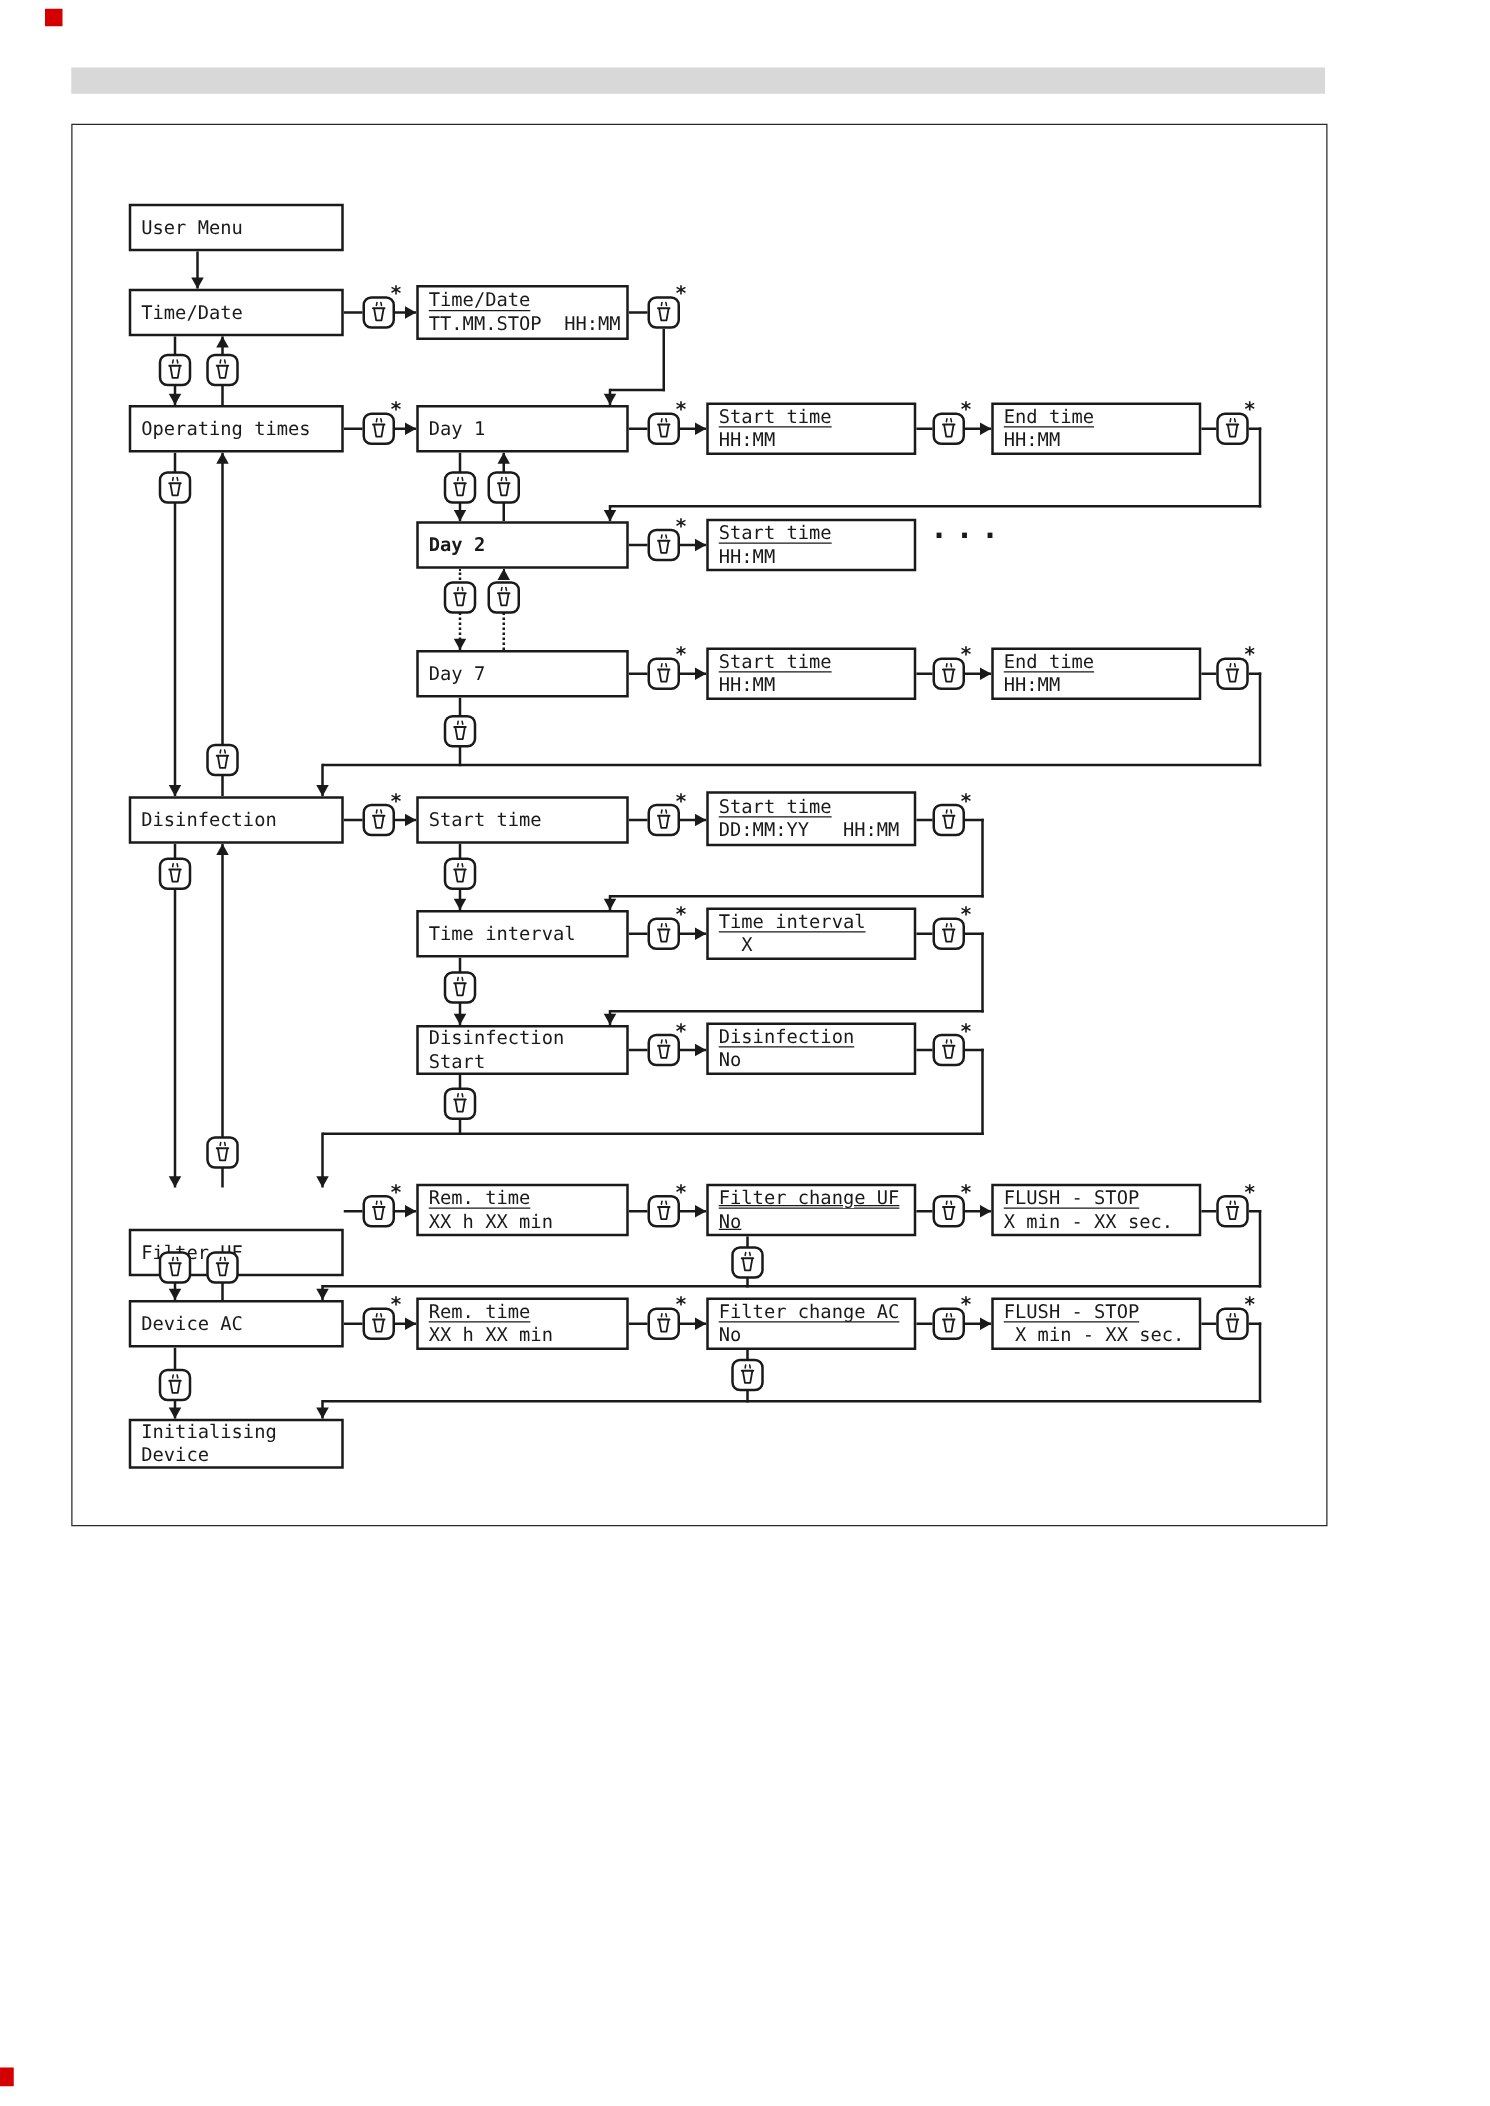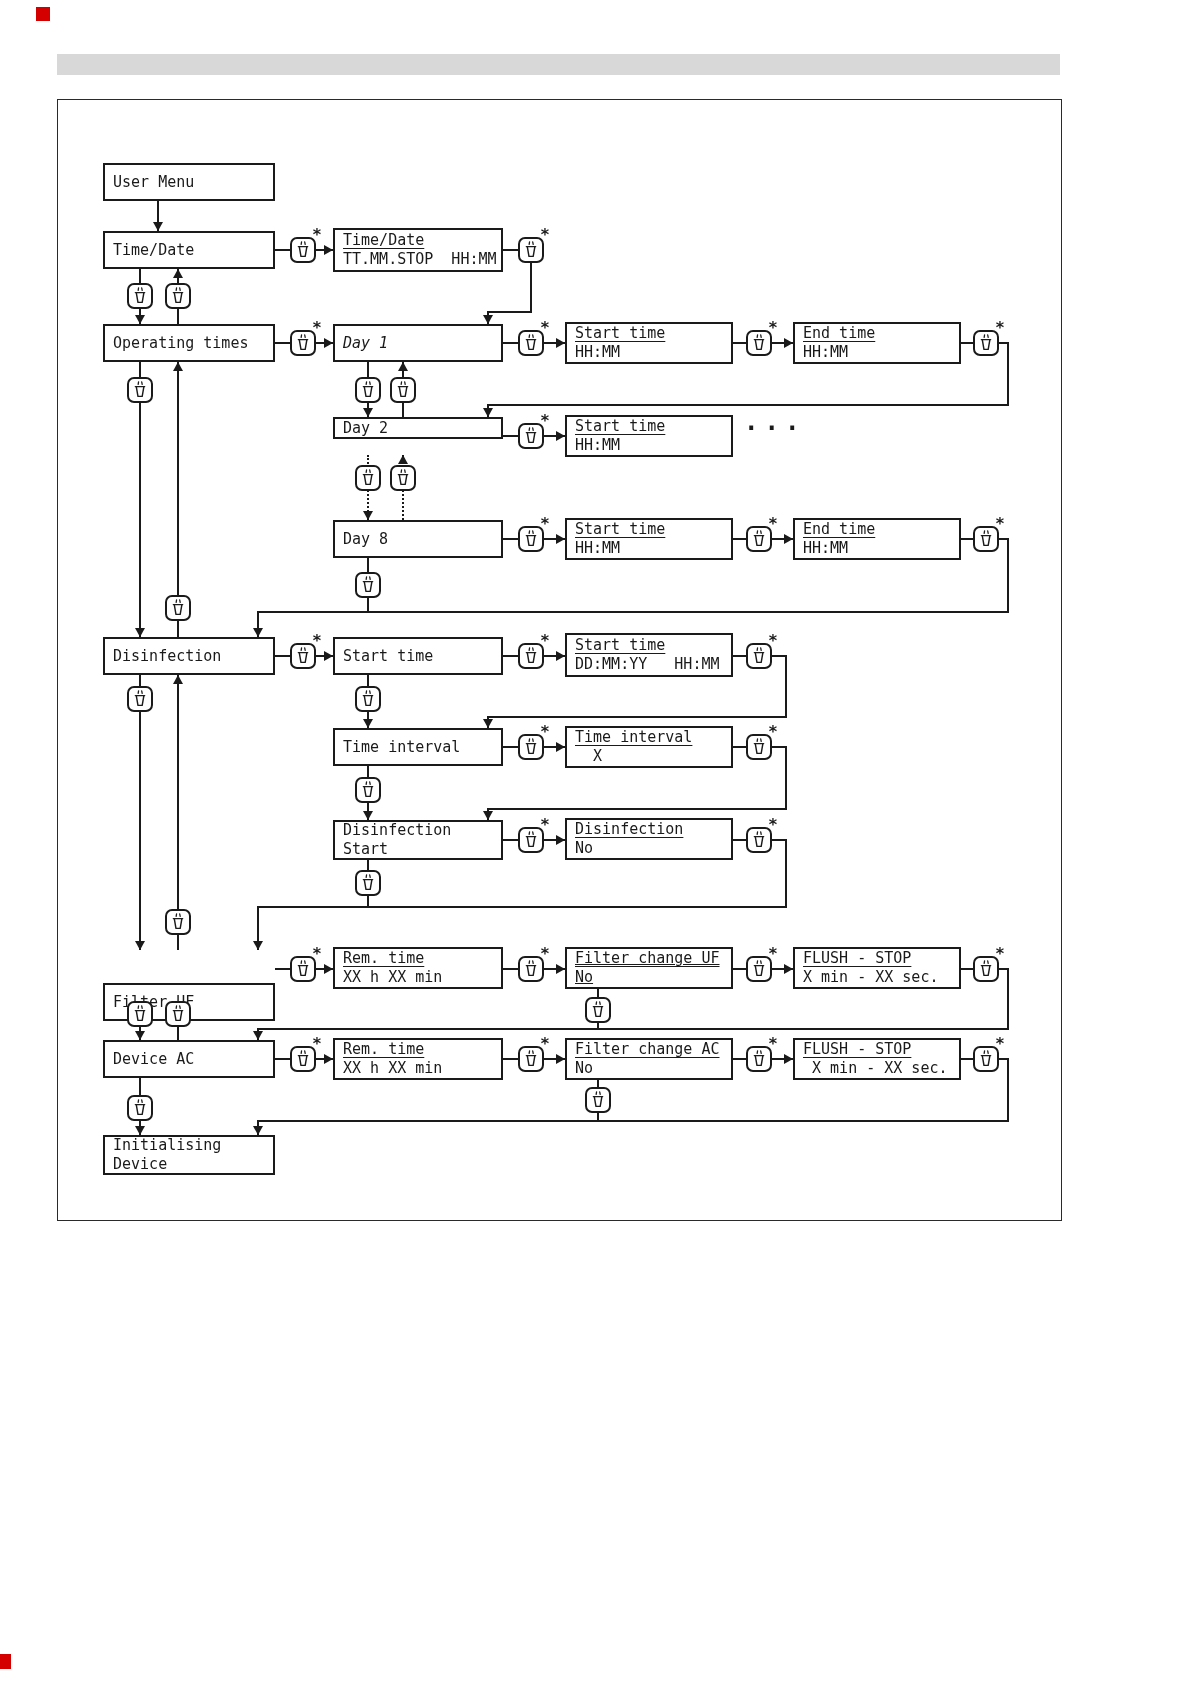--- a/index.html
+++ b/index.html
@@ -472,26 +472,26 @@
       <div class="btn" style="left: 585px; top: 1087px;">
         <svg viewBox="0 0 26 26">
           <path d="M7.5 9 H18.5 M8.6 9 L10.6 20.5 H15.6 L17.6 9" fill="none" stroke="#1a1a1a" stroke-width="1.7" stroke-linejoin="round" stroke-linecap="round"></path>
           <path d="M11.3 3.5 L10.8 6.3 M15 3.5 L15.6 6.3" fill="none" stroke="#1a1a1a" stroke-width="1.5" stroke-linecap="round"></path>
         </svg>
       </div>
       <div class="node" style="left: 103px; top: 163px; width: 172px; height: 38px;"><div class="ln">User Menu</div></div>
       <div class="node" style="left: 103px; top: 231px; width: 172px; height: 38px;"><div class="ln">Time/Date</div></div>
       <div class="node" style="left: 333px; top: 228px; width: 170px; height: 44px;"><div class="ln u">Time/Date</div><div class="ln">TT.MM.STOP  HH:MM</div></div>
       <div class="node" style="left: 103px; top: 324px; width: 172px; height: 38px;"><div class="ln">Operating times</div></div>
-      <div class="node" style="left: 333px; top: 324px; width: 170px; height: 38px; font-style: italic;"><div class="ln">Day 1</div></div>
+      <div class="node" style="left: 333px; top: 324px; width: 170px; height: 38px;"><div class="ln">Day 1</div></div>
       <div class="node" style="left: 565px; top: 322px; width: 168px; height: 42px;"><div class="ln u">Start time</div><div class="ln">HH:MM</div></div>
       <div class="node" style="left: 793px; top: 322px; width: 168px; height: 42px;"><div class="ln u">End time</div><div class="ln">HH:MM</div></div>
-      <div class="node" style="left: 333px; top: 417px; width: 170px; height: 22px;"><div class="ln">Day 2</div></div>
+      <div class="node" style="left: 333px; top: 417px; width: 170px; height: 38px; font-weight: bold;"><div class="ln">Day 2</div></div>
       <div class="node" style="left: 565px; top: 415px; width: 168px; height: 42px;"><div class="ln u">Start time</div><div class="ln">HH:MM</div></div>
-      <div class="node" style="left: 333px; top: 520px; width: 170px; height: 38px;"><div class="ln">Day 8</div></div>
+      <div class="node" style="left: 333px; top: 520px; width: 170px; height: 38px;"><div class="ln">Day 7</div></div>
       <div class="node" style="left: 565px; top: 518px; width: 168px; height: 42px;"><div class="ln u">Start time</div><div class="ln">HH:MM</div></div>
       <div class="node" style="left: 793px; top: 518px; width: 168px; height: 42px;"><div class="ln u">End time</div><div class="ln">HH:MM</div></div>
       <div class="node" style="left: 103px; top: 637px; width: 172px; height: 38px;"><div class="ln">Disinfection</div></div>
       <div class="node" style="left: 333px; top: 637px; width: 170px; height: 38px;"><div class="ln">Start time</div></div>
       <div class="node" style="left: 565px; top: 633px; width: 168px; height: 44px;"><div class="ln u">Start time</div><div class="ln">DD:MM:YY   HH:MM</div></div>
       <div class="node" style="left: 333px; top: 728px; width: 170px; height: 38px;"><div class="ln">Time interval</div></div>
       <div class="node" style="left: 565px; top: 726px; width: 168px; height: 42px;"><div class="ln u">Time interval</div><div class="ln">  X</div></div>
       <div class="node" style="left: 333px; top: 820px; width: 170px; height: 40px;"><div class="ln">Disinfection</div><div class="ln">Start</div></div>
       <div class="node" style="left: 565px; top: 818px; width: 168px; height: 42px;"><div class="ln u">Disinfection</div><div class="ln">No</div></div>
       <div class="node" style="left: 103px; top: 983px; width: 172px; height: 38px;"><div class="ln">Filter UF</div></div>

